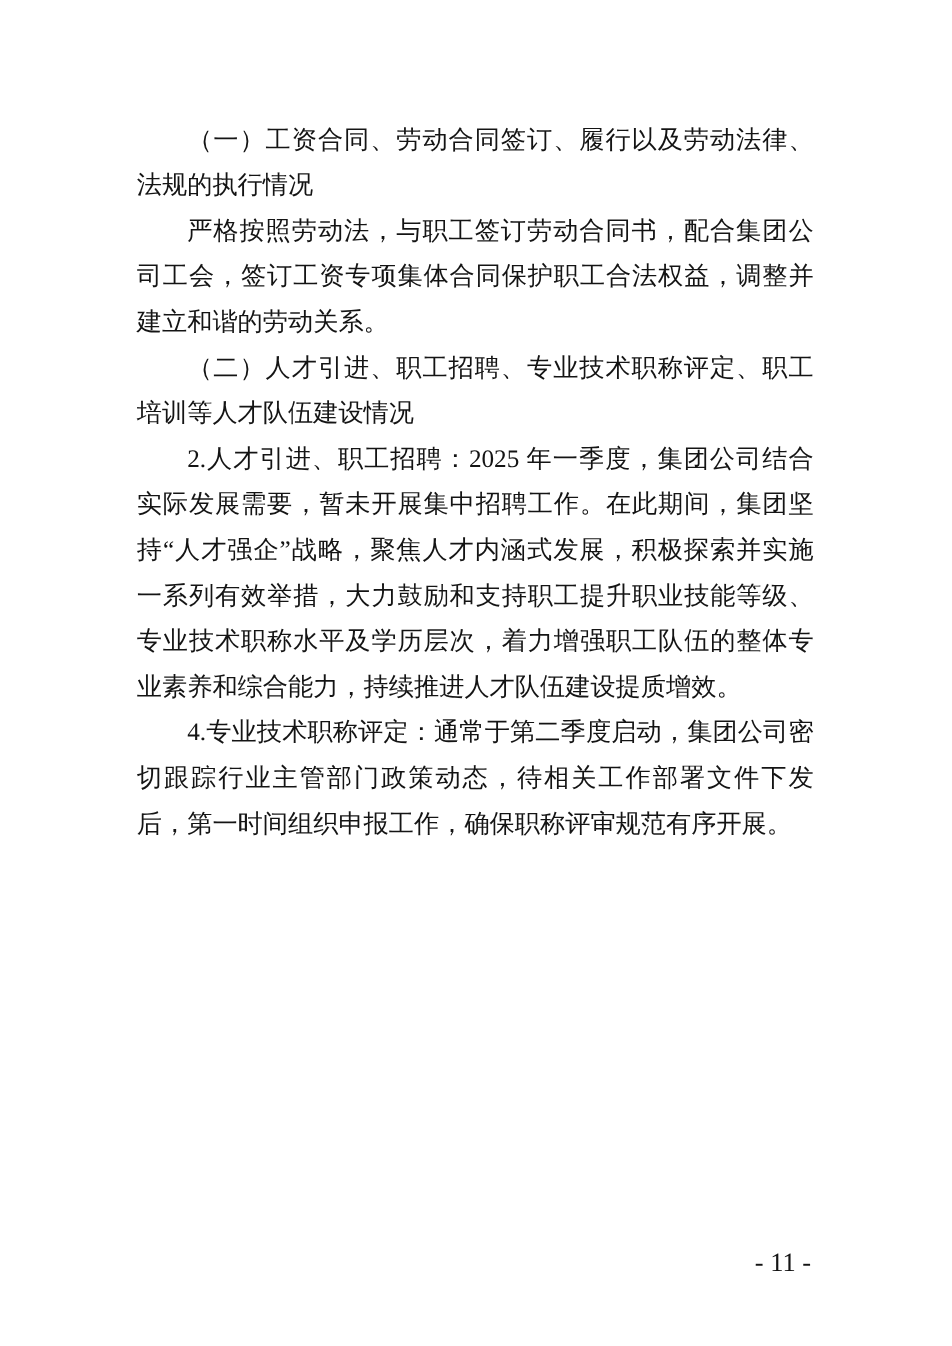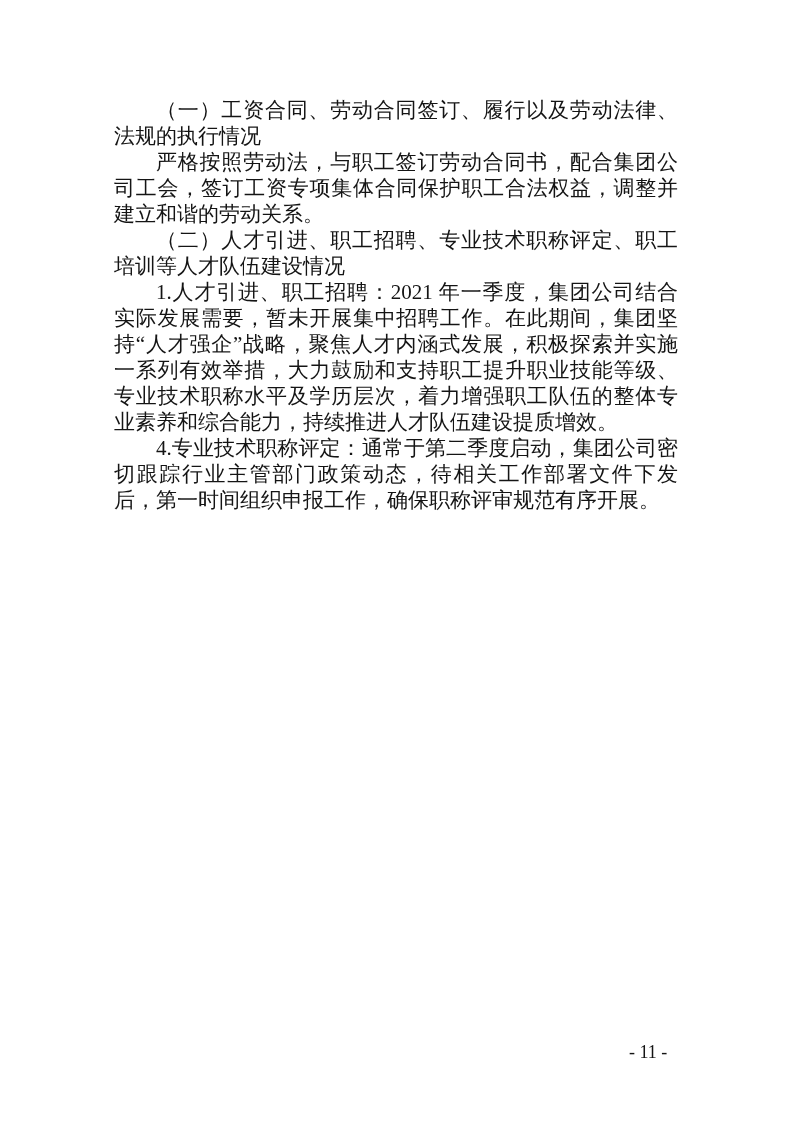--- a/index.html
+++ b/index.html
@@ -14,45 +14,45 @@
     background: #ffffff;
     overflow: hidden;
   }
   .textblock {
     position: absolute;
     left: 114px;
     top: 97px;
     width: 564px;
     font-family: "Liberation Serif", "DejaVu Serif", serif;
     font-size: 21px;
-    line-height: 26px;
+    line-height: 38px;
     color: #141414;
     text-align: justify;
   }
   .para {
     margin: 0;
     padding: 0;
     text-indent: 2em;
   }
   .page-number {
     position: absolute;
     left: 629px;
     top: 1041px;
     font-family: "Liberation Serif", "DejaVu Serif", serif;
-    font-size: 18px;
+    font-size: 22px;
     line-height: 22px;
     color: #141414;
     white-space: pre;
   }
 </style>
 </head>
 <body>
 
 <div class="page">
   <div class="textblock">
     <p class="para">（一）工资合同、劳动合同签订、履行以及劳动法律、法规的执行情况</p>
     <p class="para">严格按照劳动法，与职工签订劳动合同书，配合集团公司工会，签订工资专项集体合同保护职工合法权益，调整并建立和谐的劳动关系。</p>
     <p class="para">（二）人才引进、职工招聘、专业技术职称评定、职工培训等人才队伍建设情况</p>
-    <p class="para">1.人才引进、职工招聘：2021 年一季度，集团公司结合实际发展需要，暂未开展集中招聘工作。在此期间，集团坚持“人才强企”战略，聚焦人才内涵式发展，积极探索并实施一系列有效举措，大力鼓励和支持职工提升职业技能等级、专业技术职称水平及学历层次，着力增强职工队伍的整体专业素养和综合能力，持续推进人才队伍建设提质增效。</p>
+    <p class="para">2.人才引进、职工招聘：2025 年一季度，集团公司结合实际发展需要，暂未开展集中招聘工作。在此期间，集团坚持“人才强企”战略，聚焦人才内涵式发展，积极探索并实施一系列有效举措，大力鼓励和支持职工提升职业技能等级、专业技术职称水平及学历层次，着力增强职工队伍的整体专业素养和综合能力，持续推进人才队伍建设提质增效。</p>
     <p class="para">4.专业技术职称评定：通常于第二季度启动，集团公司密切跟踪行业主管部门政策动态，待相关工作部署文件下发后，第一时间组织申报工作，确保职称评审规范有序开展。</p>
   </div>
   <div class="page-number">- 11 -</div>
 </div>
 
 </body></html>

